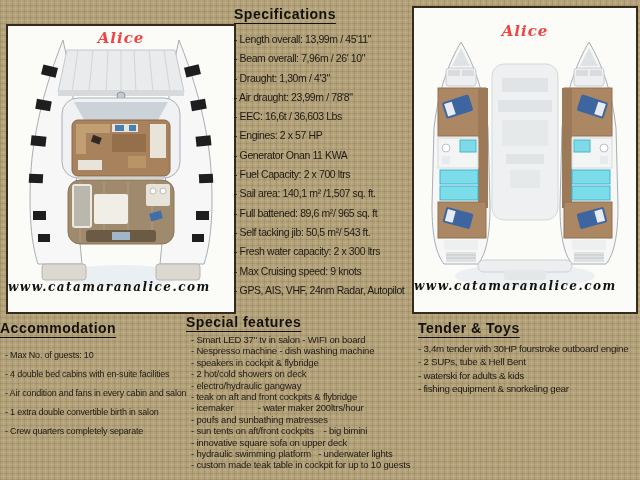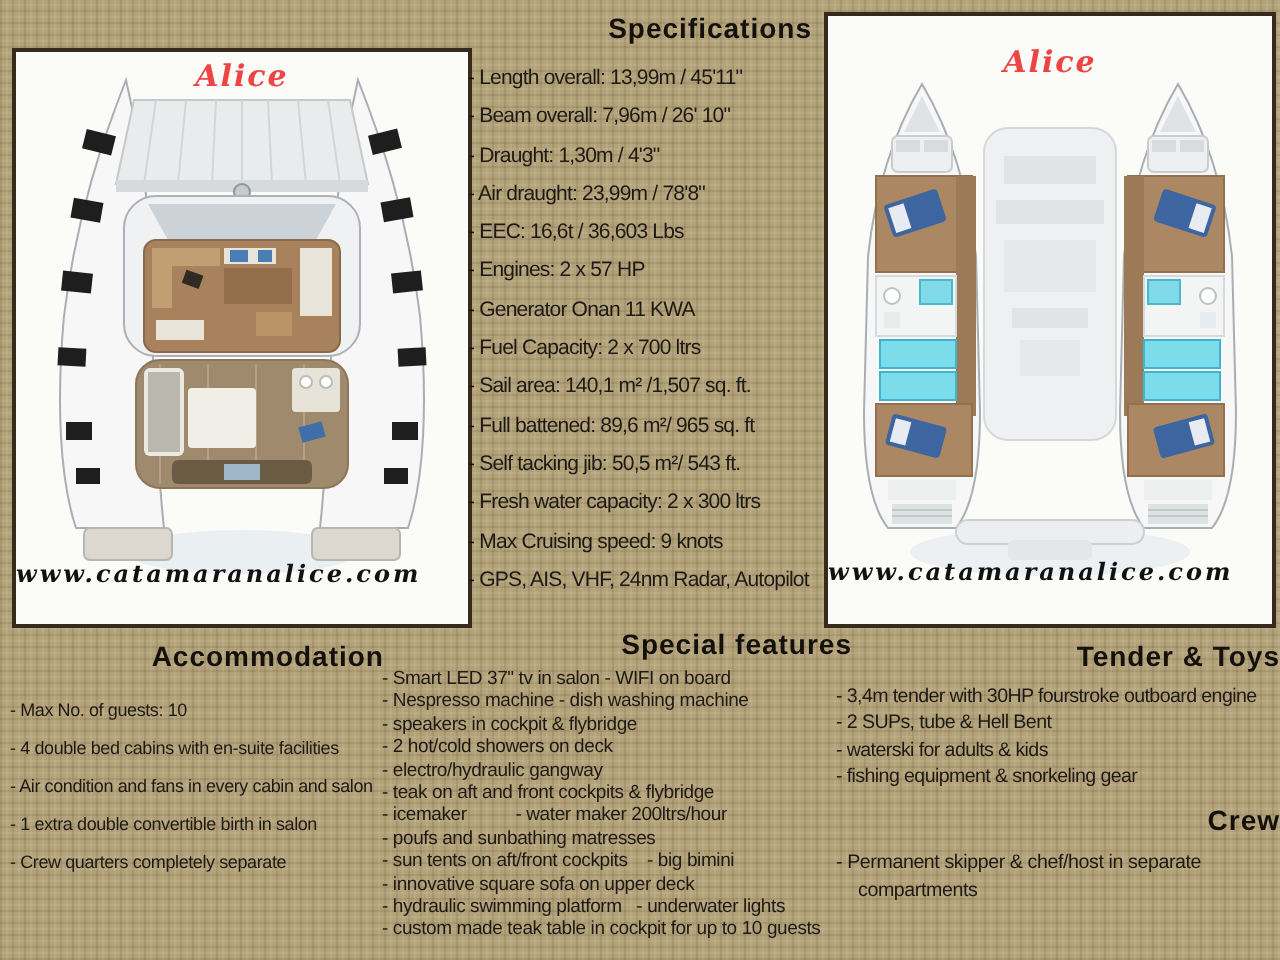--- a/index.html
+++ b/index.html
@@ -27,21 +27,21 @@
   .boat-site {
     position:absolute; left:0; width:100%; text-align:left;
     font-family:"DejaVu Serif", serif; font-style:italic; font-weight:bold;
     font-size:12px; letter-spacing:1.5px; color:#111;
   }
   .frame-left  .boat-site { top:254px; }
   .frame-right .boat-site { top:271px; }
 
   h2 {
     margin:0; font-weight:bold; font-size:14px; letter-spacing:.5px;
-    text-align:right; text-underline-offset:4px;
+    text-align:left; text-decoration:underline; text-underline-offset:4px;
     color:#14110d;
   }
   ul { list-style:none; margin:0; padding:0; }
   li { white-space:pre; }
 
   .col { position:absolute; }
   .specs { left:234px; top:6px; width:172px; }
   .specs h2 { margin-bottom:8px; }
   .specs li { font-size:10.5px; letter-spacing:-0.4px; line-height:19.3px; }
 
@@ -253,20 +253,14 @@
   <div class="col tender">
     <h2>Tender &amp; Toys</h2>
     <ul>
       <li>- 3,4m tender with 30HP fourstroke outboard engine</li>
       <li>- 2 SUPs, tube &amp; Hell Bent</li>
       <li>- waterski for adults &amp; kids</li>
       <li>- fishing equipment &amp; snorkeling gear</li>
     </ul>
   </div>
 
-  <div class="col crew">
-    <h2>Crew</h2>
-    <ul>
-      <li>- Permanent skipper &amp; chef/host in separate compartments</li>
-    </ul>
-  </div>
 
 </div>
 
 </body></html>

